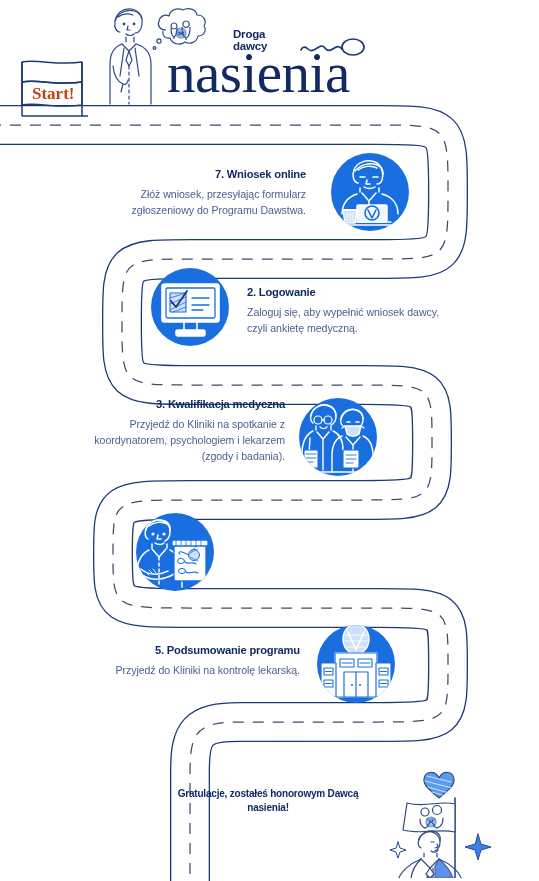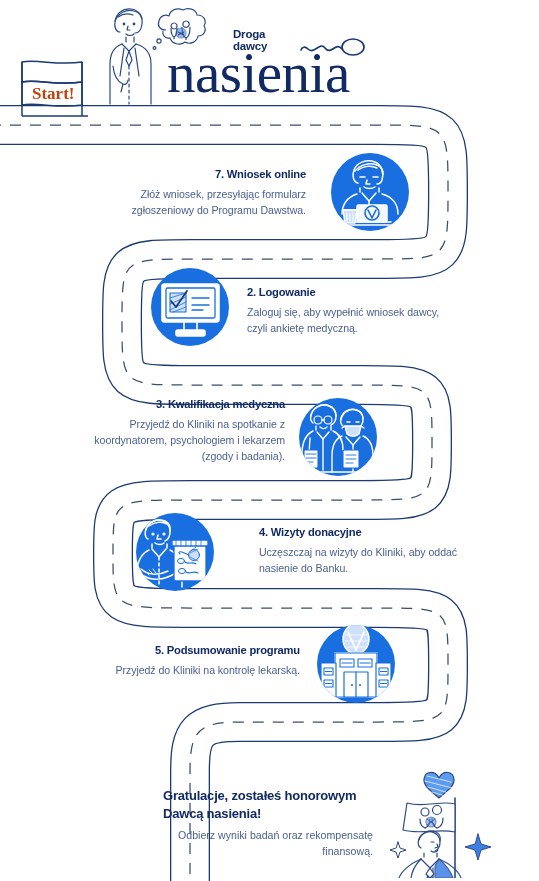--- a/index.html
+++ b/index.html
@@ -56,22 +56,22 @@
   #start-flag { position:absolute; left:18px; top:58px; z-index:5; }
   #start-label {
     position:absolute; left:32px; top:84px; z-index:6;
     font-family:"Liberation Serif", serif;
     font-size:17px; font-weight:bold; color:#c2410c;
   }
 
   
   #final-text { position:absolute; z-index:5; right:166px; top:787px; width:210px; }
   #final-title {
-    font-size:13px; font-weight:bold; color:#112a63;
-    line-height:1.42; letter-spacing:-0.2px; text-align:left;
+    font-size:10px; font-weight:bold; color:#112a63;
+    line-height:1.42; letter-spacing:-0.2px; text-align:center;
   }
   #final-body {
     font-size:10.6px; color:#4b6190; line-height:1.52;
     margin-top:3px; text-align:right;
   }
 </style>
 </head>
 <body>
 
 <div id="stage">
@@ -312,24 +312,20 @@
         <circle cx="58" cy="42" r="5.5" fill="#cfe0fa" stroke="#1a6fe0" stroke-width="1"></circle>
         <path d="M53 42 L46 39 C43 38 42 40 44 41" stroke="#1a6fe0" stroke-width="1.1"></path>
         <path d="M54 40 L62 36 M54 44 L62 48 M55 38 L60 34" stroke="#1a6fe0" stroke-width="0.7"></path>
         <ellipse cx="45" cy="48" rx="3.5" ry="2.6" fill="none" stroke="#1a6fe0" stroke-width="1"></ellipse>
         <path d="M49 49 C53 52 56 48 60 51" stroke="#1a6fe0" stroke-width="1.1"></path>
         <ellipse cx="46" cy="58" rx="3.5" ry="2.6" fill="none" stroke="#1a6fe0" stroke-width="1"></ellipse>
         <path d="M50 59 C54 62 57 57 62 60" stroke="#1a6fe0" stroke-width="1.1"></path>
       </g>
     </svg>
   </div>
-  <div class="step-text ta-left" style="left:259px; top:525px; width:200px;">
-    <div class="step-title">4. Wizyty donacyjne</div>
-    <div class="step-body">Uczęszczaj na wizyty do Kliniki, aby oddać nasienie do Banku.</div>
-  </div>
 
   <div class="step-circle" style="left:317px; top:625px;">
     <svg viewBox="0 0 78 78">
       <g fill="none" stroke="#ffffff" stroke-width="1.4" stroke-linecap="round" stroke-linejoin="round">
 
         <ellipse cx="39" cy="14" rx="13" ry="15" fill="#cfe0fa" stroke="#ffffff" stroke-width="1.5"></ellipse>
         <path d="M31 7 L39 25 L47 7" stroke="#ffffff" stroke-width="1.7" fill="none"></path>
         <path d="M28 10 L50 10 M28 16 L50 16 M30 22 L48 22" stroke="#ffffff" stroke-width="0.7"></path>
 
         <rect x="18" y="28" width="42" height="44" fill="#ffffff" stroke="#ffffff" stroke-width="1.5"></rect>
@@ -359,21 +355,20 @@
       </g>
     </svg>
   </div>
   <div class="step-text ta-right" style="left:90px; top:643px; width:210px;">
     <div class="step-title">5. Podsumowanie programu</div>
     <div class="step-body">Przyjedź do Kliniki na kontrolę lekarską.</div>
   </div>
 
   <div id="final-text">
     <div id="final-title">Gratulacje, zostałeś honorowym Dawcą nasienia!</div>
-    <div id="final-body">Odbierz wyniki badań oraz rekompensatę finansową.</div>
   </div>
 
   <svg class="illu" style="left:385px; top:762px;" width="118" height="116" viewBox="0 0 118 116">
     <g fill="none" stroke="#2b4a86" stroke-width="1.2" stroke-linecap="round" stroke-linejoin="round">
 
       <path d="M54 16 C50 8 40 9 39 17 C38 24 47 30 54 36 C61 30 70 24 69 17 C68 9 58 8 54 16 Z" fill="#5d9bf0" stroke="#2b4a86" stroke-width="1.2"></path>
       <path d="M42 14 L66 20 M40 19 L67 26 M43 25 L64 31 M47 30 L60 34" stroke="#ffffff" stroke-width="0.7"></path>
 
       <path d="M70 36 L70 116" stroke-width="1.6"></path>
 

